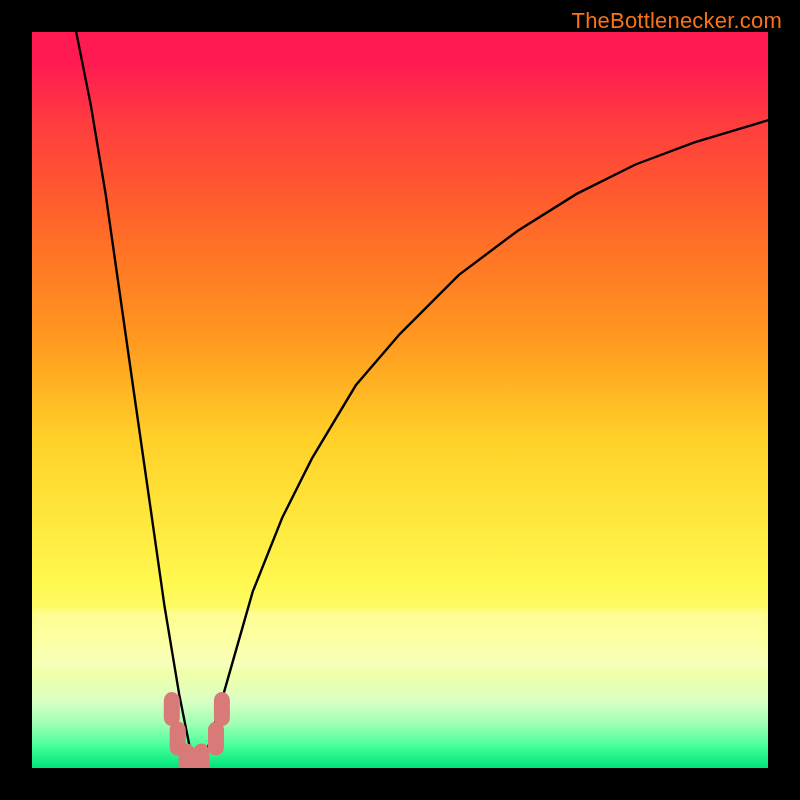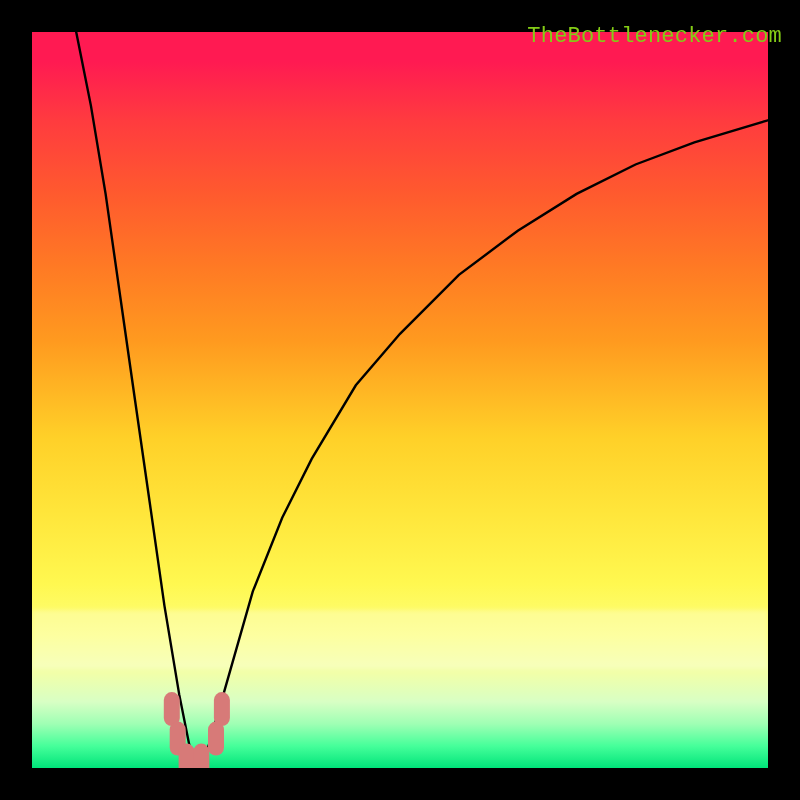--- a/index.html
+++ b/index.html
@@ -50,27 +50,26 @@
     position: absolute;
     left: 0;
     right: 0;
     top: 78.5%;
     height: 8%;
     background: rgba(255,255,255,0.28);
     filter: blur(2px);
   }
   .watermark {
     position: absolute;
-    top: 24px;
+    top: 8px;
     right: 18px;
-    color: #84cc16;
+    color: #f97316;
     font-size: 22px;
     letter-spacing: 0.2px;
     user-select: none;
-    font-family: Liberation Mono, monospace;
   }
   svg {
     position: absolute;
     inset: 0;
   }
 </style>
 </head>
 <body>
 
 <div class="frame">

